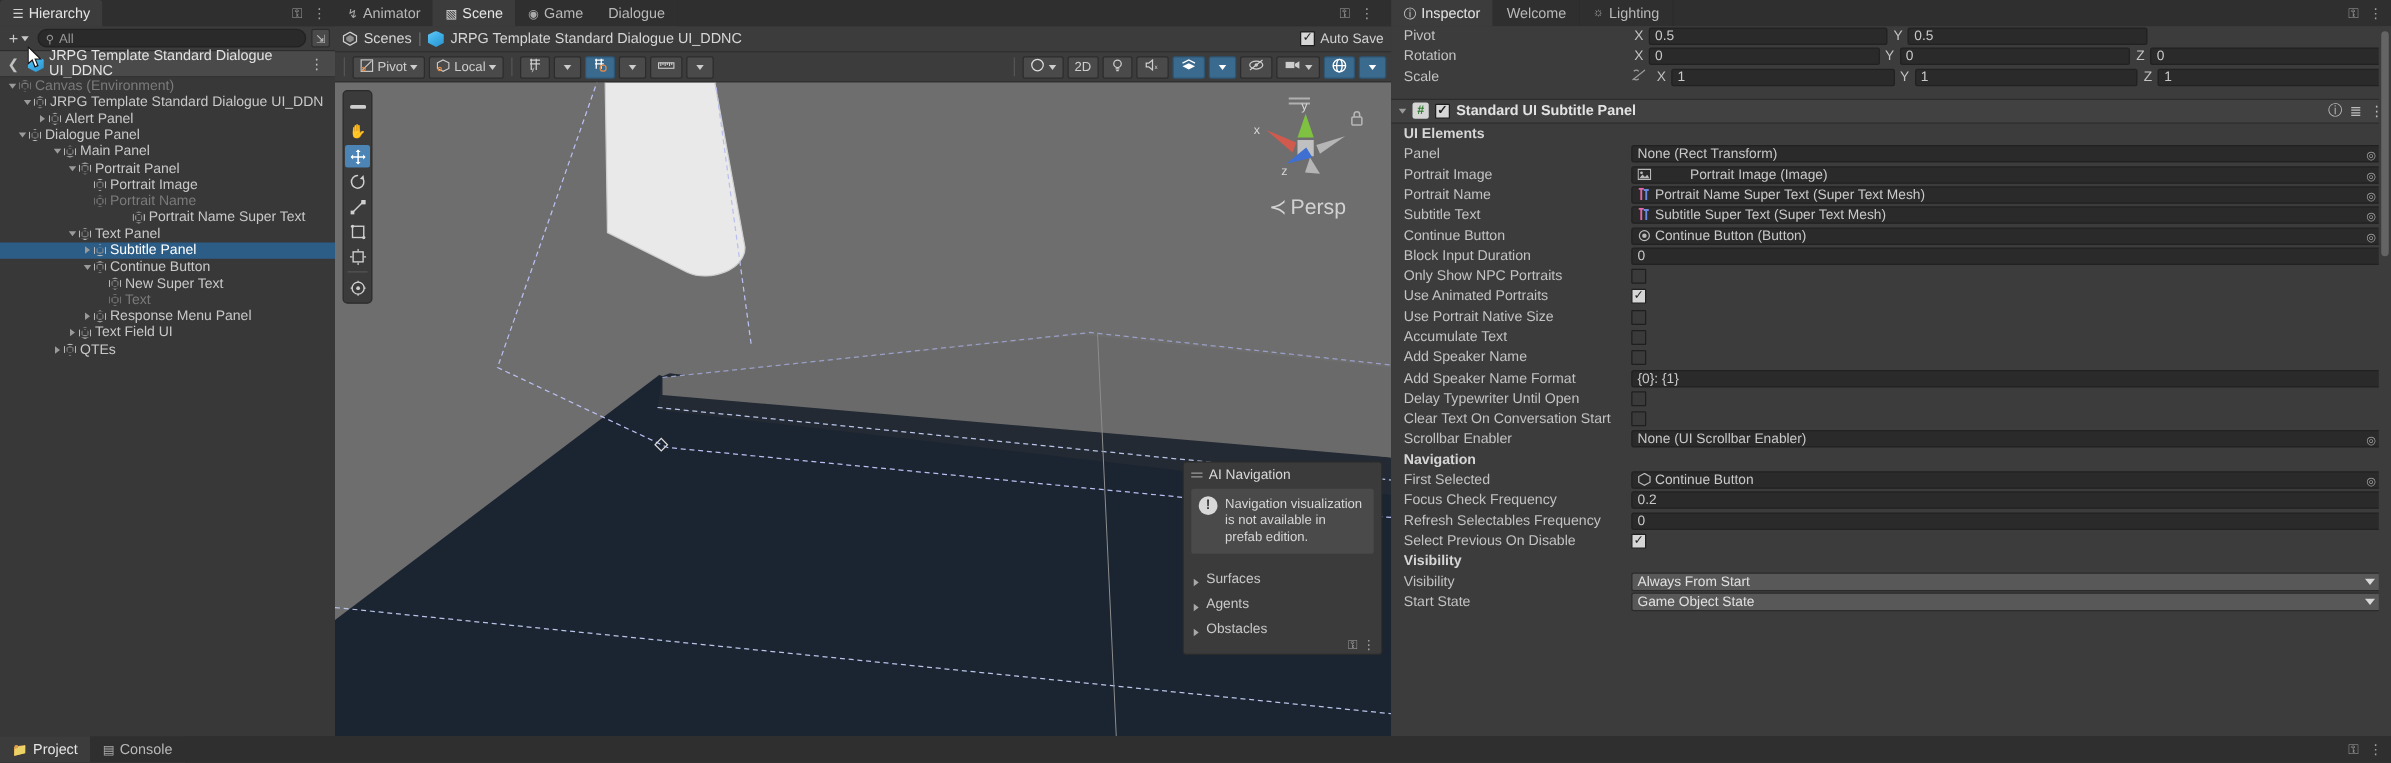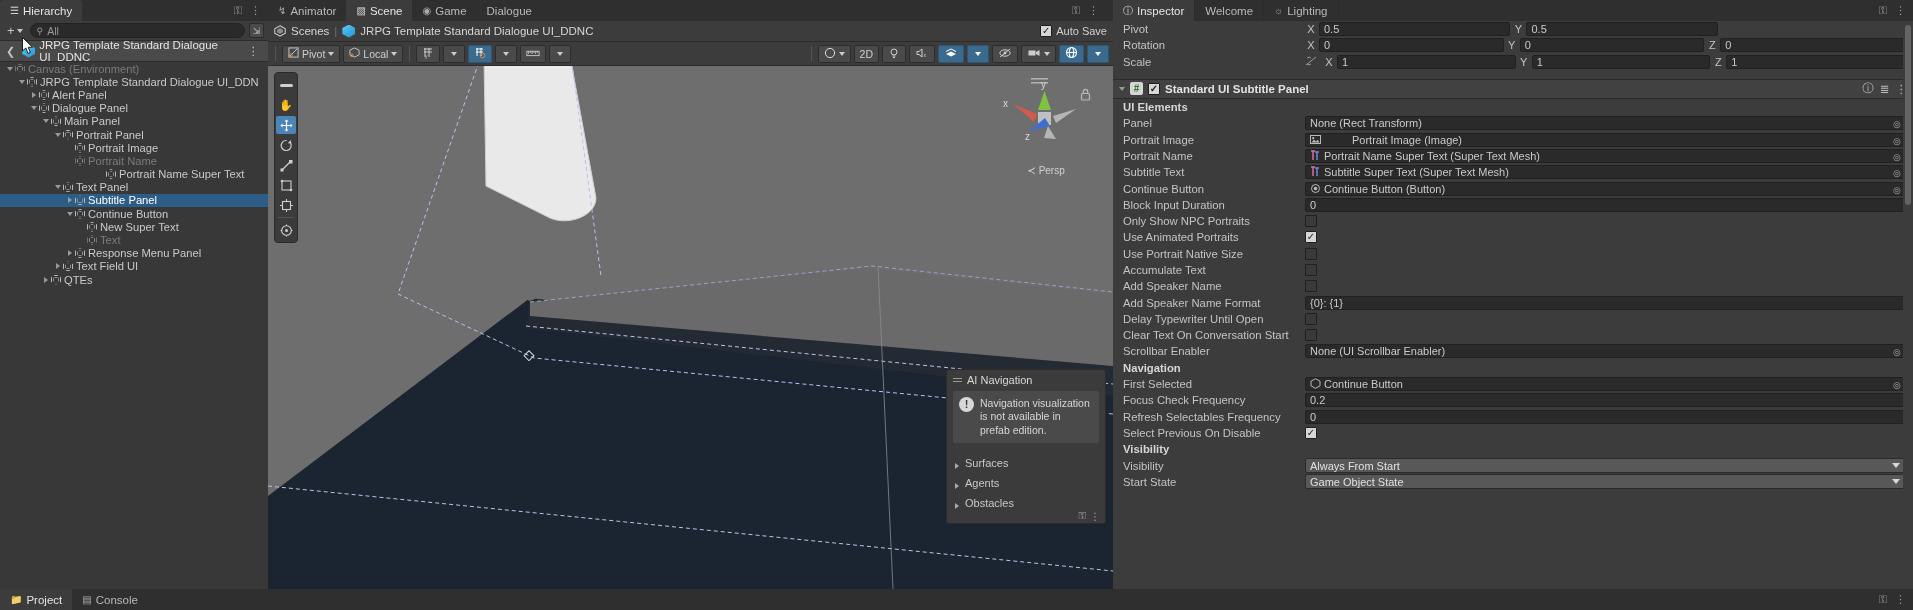--- a/index.html
+++ b/index.html
@@ -105,21 +105,21 @@
     display:flex; flex-direction:column; align-items:center; gap:2px; z-index:6;
   }
   .toolpal .ti { width:20px;height:18px;display:flex;align-items:center;justify-content:center;
                  border-radius:2px; color:#cfcfcf; font-size:11px;}
   .toolpal .ti.on { background:#4c84b5; color:#fff; }
   .toolpal .hr { width:16px;height:1px;background:#555; margin:1px 0; }
 
   
   .gizmo { position:absolute; right:22px; top:10px; width:90px; height:100px; z-index:5; }
   .gizmo .lock { position:absolute; right:0; top:12px; color:#b0b0b0; font-size:11px; }
-  .gizmo .persp { position:absolute; left:0; bottom:0; width:100%; text-align:center; color:#d2d2d2; font-size:10px; }
+  .gizmo .persp { position:absolute; left:0; bottom:0; width:100%; text-align:center; color:#d2d2d2; font-size:17px; }
 
   
   .ainav {
     position:absolute; left:678px; top:303px; width:160px; background:#3b3b3b;
     border:1px solid #2b2b2b; border-radius:3px; z-index:7; font-size:11px; color:#c8c8c8;
   }
   .ainav .hdr { display:flex; align-items:center; gap:5px; height:19px; padding:0 6px; color:#d8d8d8; }
   .ainav .grip { display:flex; flex-direction:column; gap:2px; }
   .ainav .grip i { display:block; width:9px;height:1px;background:#9a9a9a; }
   .ainav .warn {
@@ -241,21 +241,21 @@
           <span class="gocube"></span>
           <span>JRPG Template Standard Dialogue UI_DDN</span>
         </div>
         <div class="trow" style="padding-left: 28px;">
           <span class="tw">
             <i class="arrow"></i>
           </span>
           <span class="gocube"></span>
           <span>Alert Panel</span>
         </div>
-        <div class="trow" style="padding-left: 28px;">
+        <div class="trow" style="padding-left: 12px;">
           <span class="tw">
             <i class="arrow down"></i>
           </span>
           <span class="gocube"></span>
           <span>Dialogue Panel</span>
         </div>
         <div class="trow" style="padding-left: 40px;">
           <span class="tw">
             <i class="arrow down"></i>
           </span>

